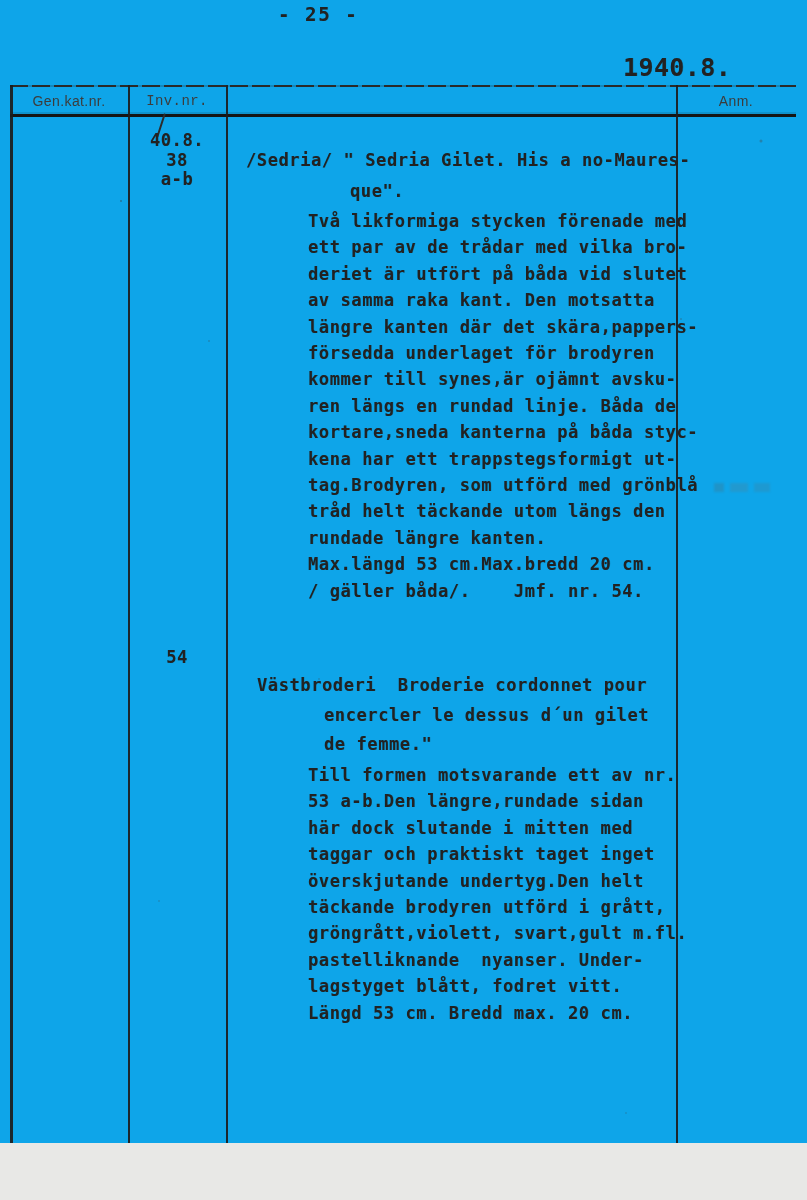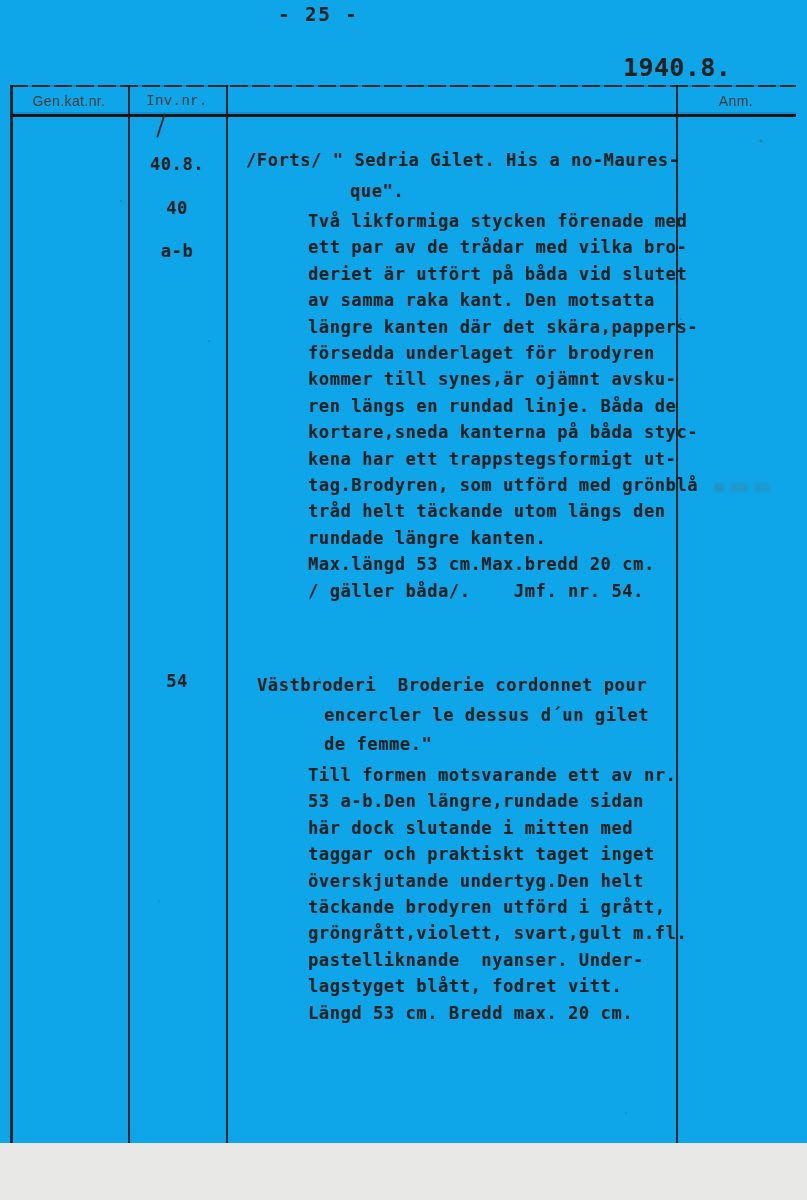--- a/index.html
+++ b/index.html
@@ -41,21 +41,21 @@
     background:#151515;
     box-shadow:0 -2px 0 rgba(20,20,20,0.12);
   }
   .hdr{
     position:absolute;top:93px;
     font-family:"Liberation Sans",sans-serif;
     font-size:14px;letter-spacing:0.4px;
     color:#3c3c3c;text-align:center;white-space:pre;
   }
   .inv-block{position:absolute;left:128px;width:98px;text-align:center;}
-  .inv-block .bound-line{line-height:19.5px;margin-top:24px;}
+  .inv-block .bound-line{line-height:19.5px;}
   .body-block{position:absolute;left:308px;}
   .body-block .bound-line{line-height:26.4px;}
   .bound-line{white-space:pre;}
   .printer-mark{
     position:absolute;top:1157px;left:660px;width:142px;
     font-family:"Liberation Sans",sans-serif;
     font-size:12px;font-weight:bold;letter-spacing:0.2px;
     color:#222;text-align:right;white-space:pre;
   }
   .hand-mark{
@@ -105,23 +105,23 @@
   <div class="vline" style="left:128px;width:1.8px;"></div>
   <div class="vline" style="left:226px;width:1.8px;"></div>
   <div class="vline" style="left:676px;width:1.8px;"></div>
 
   <div class="hdr" style="left:10px;width:118px;">Gen.kat.nr.</div>
   <div class="hdr" style="left:128px;width:98px;font-family:Liberation Mono, monospace;">Inv.nr.</div>
   <div class="hdr" style="left:676px;width:120px;">Anm.</div>
 
   <div class="hand-mark"></div>
 
-  <div class="inv-block tw sz" style="top:131px;"><div class="bound-line">40.8.</div><div class="bound-line">40</div><div class="bound-line">a-b</div></div>
+  <div class="inv-block tw sz" style="top:131px;"><div class="bound-line">40.8.</div><div class="bound-line">38</div><div class="bound-line">a-b</div></div>
 
-  <div class="abs tw sz" style="left:246px;top:150px;"><span>/Forts/</span><span> </span><span>"</span><span class="u"> Sedria Gilet. His a no-Maures-</span></div>
+  <div class="abs tw sz" style="left:246px;top:150px;"><span>/Sedria/</span><span> </span><span>"</span><span class="u"> Sedria Gilet. His a no-Maures-</span></div>
 
   <div class="abs tw sz" style="left:350px;top:181px;"><span class="u">que"</span><span>.</span></div>
 
   <div class="body-block tw sz" style="top:208px;"><div class="bound-line">Två likformiga stycken förenade med</div><div class="bound-line">ett par av de trådar med vilka bro-</div><div class="bound-line">deriet är utfört på båda vid slutet</div><div class="bound-line">av samma raka kant. Den motsatta</div><div class="bound-line">längre kanten där det skära,pappers-</div><div class="bound-line">försedda underlaget för brodyren</div><div class="bound-line">kommer till synes,är ojämnt avsku-</div><div class="bound-line">ren längs en rundad linje. Båda de</div><div class="bound-line">kortare,sneda kanterna på båda styc-</div><div class="bound-line">kena har ett trappstegsformigt ut-</div><div class="bound-line">tag.Brodyren, som utförd med grönblå</div><div class="bound-line">tråd helt täckande utom längs den</div><div class="bound-line">rundade längre kanten.</div><div class="bound-line">Max.längd 53 cm.Max.bredd 20 cm.</div><div class="bound-line">/ gäller båda/.    Jmf. nr. 54.</div></div>
 
   <div class="smudge"></div>
 
   <div class="inv-block tw sz" style="top:648px;"><div class="bound-line">54</div></div>
 
   <div class="abs tw sz" style="left:257px;top:675px;"><span class="u">Västbroderi</span><span>  </span><span class="u">Broderie cordonnet pour</span></div>

